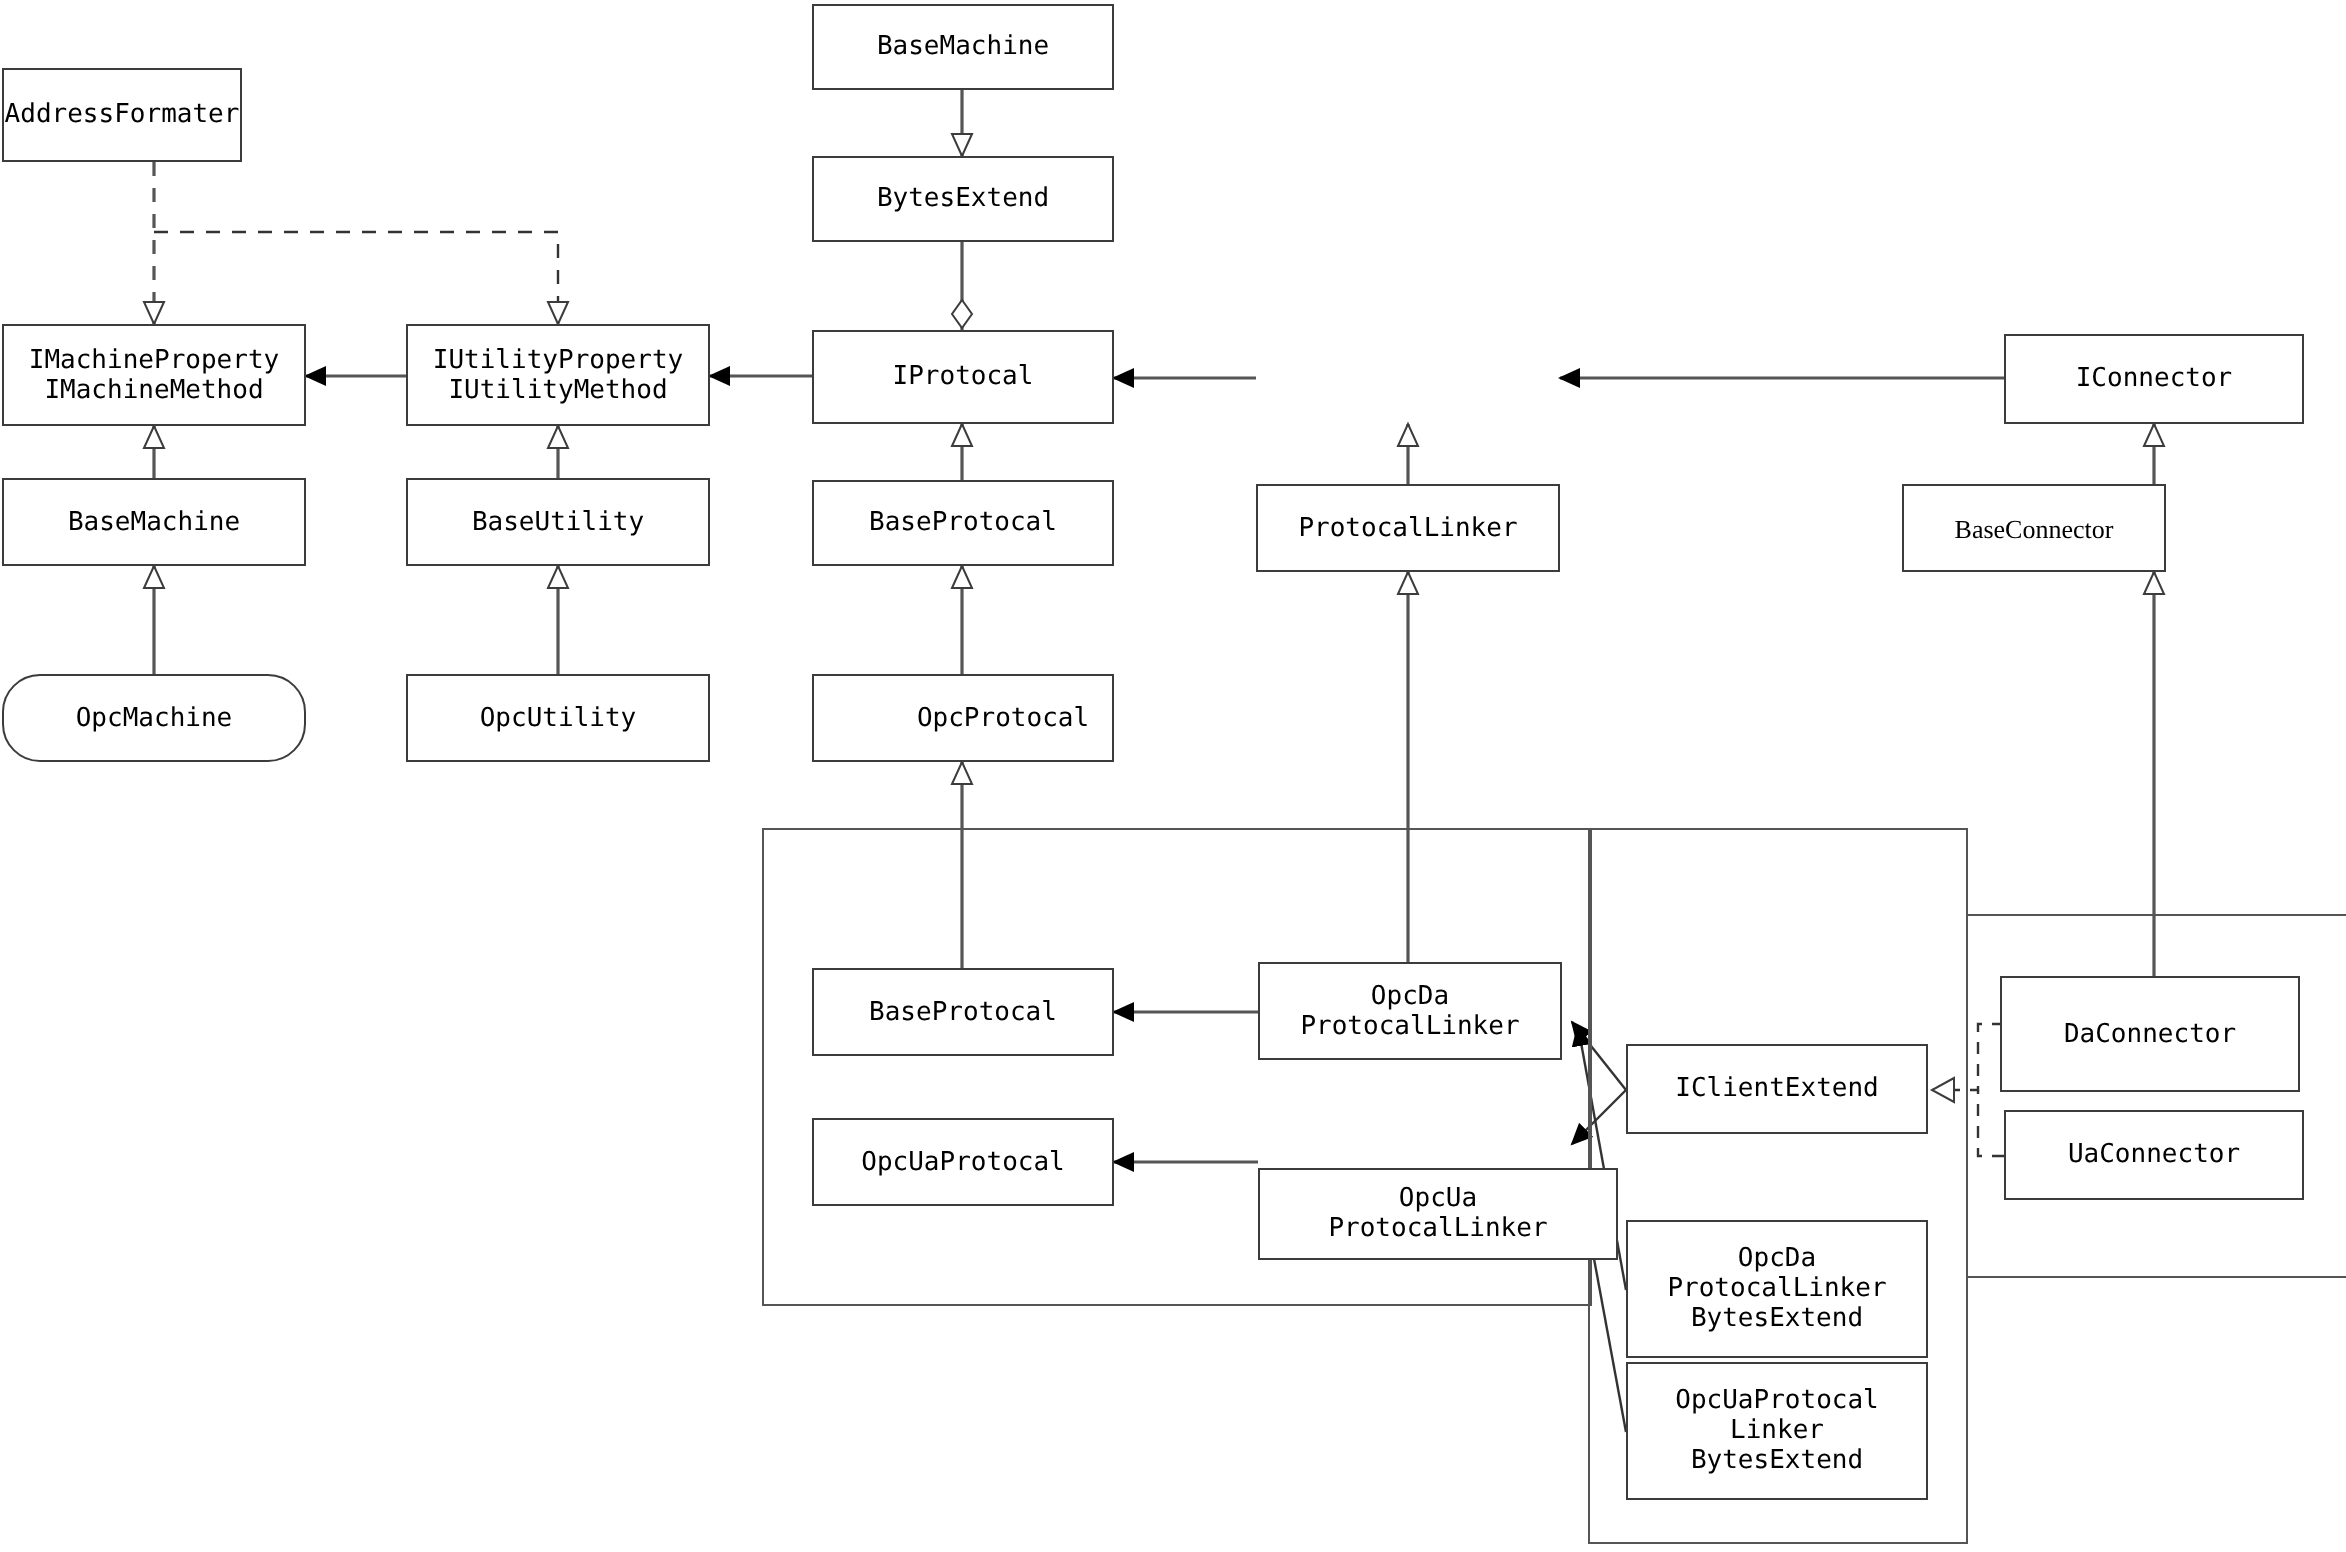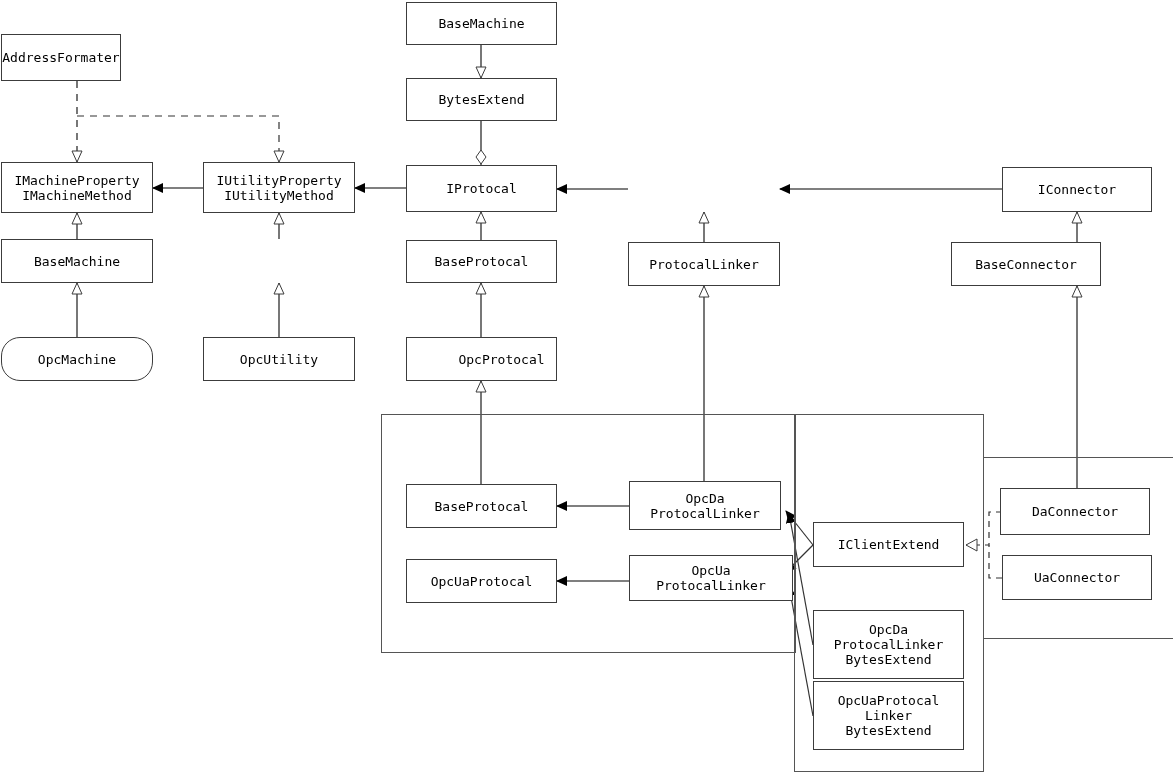--- a/index.html
+++ b/index.html
@@ -180,45 +180,46 @@
   <div class="uml-box" style="left:203px; top:162px; width:152px; height:51px;">IUtilityProperty
 IUtilityMethod</div>
 
   <div class="uml-box" style="left:406px; top:165px; width:151px; height:47px;">IProtocal</div>
 
 
   <div class="uml-box" style="left:1002px; top:167px; width:150px; height:45px;">IConnector</div>
 
   <div class="uml-box" style="left:1px; top:239px; width:152px; height:44px;">BaseMachine</div>
 
+  <div class="uml-box" style="left:203px; top:239px; width:152px; height:44px;">BaseUtility</div>
 
   <div class="uml-box" style="left:406px; top:240px; width:151px; height:43px;">BaseProtocal</div>
 
   <div class="uml-box" style="left:628px; top:242px; width:152px; height:44px;">ProtocalLinker</div>
 
-  <div class="uml-box" style="left:951px; top:242px; width:150px; height:44px;">BaseConnector</div>
+  <div class="uml-box" style="left:951px; top:242px; width:132px; height:44px;font-family:Liberation Serif, serif;">BaseConnector</div>
 
   <div class="uml-box" style="left:1px; top:337px; width:152px; height:44px;border-radius:19px;">OpcMachine</div>
 
   <div class="uml-box" style="left:203px; top:337px; width:152px; height:44px;">OpcUtility</div>
 
   <div class="uml-box" style="left:406px; top:337px; width:151px; height:44px;padding-left:40px;">OpcProtocal</div>
 
   <div class="uml-box" style="left:406px; top:484px; width:151px; height:44px;">BaseProtocal</div>
 
   <div class="uml-box" style="left:629px; top:481px; width:152px; height:49px;">OpcDa
 ProtocalLinker</div>
 
   <div class="uml-box" style="left:813px; top:522px; width:151px; height:45px;">IClientExtend</div>
 
-  <div class="uml-box" style="left:1000px; top:488px; width:150px; height:47px;">DaConnector</div>
+  <div class="uml-box" style="left:1000px; top:488px; width:150px; height:58px;">DaConnector</div>
 
   <div class="uml-box" style="left:406px; top:559px; width:151px; height:44px;">OpcUaProtocal</div>
 
-  <div class="uml-box" style="left:629px; top:555px; width:164px; height:46px;">OpcUa
+  <div class="uml-box" style="left:629px; top:584px; width:180px; height:46px;">OpcUa
 ProtocalLinker</div>
 
   <div class="uml-box" style="left:1002px; top:555px; width:150px; height:45px;">UaConnector</div>
 
   <div class="uml-box" style="left:813px; top:610px; width:151px; height:69px;">OpcDa
 ProtocalLinker
 BytesExtend</div>
 
   <div class="uml-box" style="left:813px; top:681px; width:151px; height:69px;">OpcUaProtocal
 Linker

